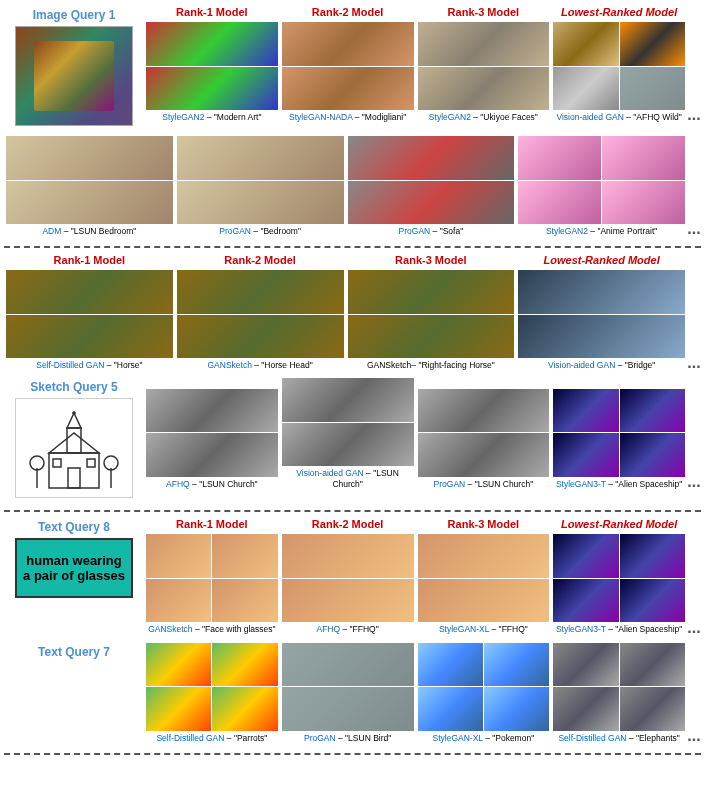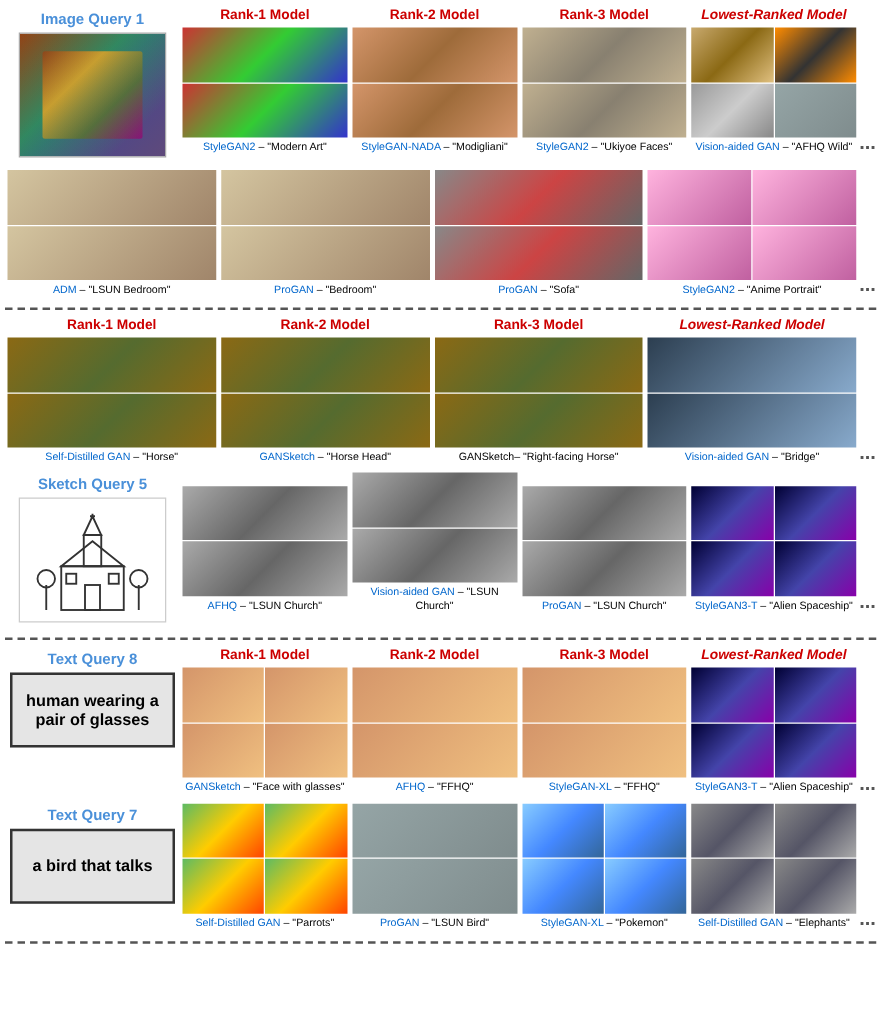--- a/index.html
+++ b/index.html
@@ -55,23 +55,23 @@
       display: flex;
       align-items: center;
       justify-content: center;
       border: 1px solid #aaa;
       font-size: 10px;
       color: #555;
       text-align: center;
     }
 
     .query-text-box {
-      width: 132px;
+      width: 118px;
       min-height: 60px;
-      background: #e5e5e5;
+      background: #14b8a6;
       border: 2px solid #333;
       display: flex;
       align-items: center;
       justify-content: center;
       padding: 6px;
       font-size: 13px;
       font-weight: bold;
       text-align: center;
       color: #000;
     }
@@ -432,21 +432,20 @@
               </div>
               <div class="result-label"><span style="color:#0066cc">StyleGAN3-T</span><span> – "Alien Spaceship"</span></div>
             </div>
             <div class="ellipsis-col">...</div>
           </div>
         </div>
       </div>
       <div class="section-row">
         <div class="query-col">
           <div class="query-label">Text Query 7</div>
-          <div class="query-text-box">a bird that talks</div>
         </div>
         <div class="results-col">
           <div class="images-row">
             <div class="result-cell">
               <div style="width: 100%; height: 88px; display: grid; grid-template-columns: 1fr 1fr; grid-template-rows: 1fr 1fr; gap: 1px;">
                 <div class="img-placeholder img-color-bird"></div>
                 <div class="img-placeholder img-color-bird"></div>
                 <div class="img-placeholder img-color-bird"></div>
                 <div class="img-placeholder img-color-bird"></div>
               </div>

